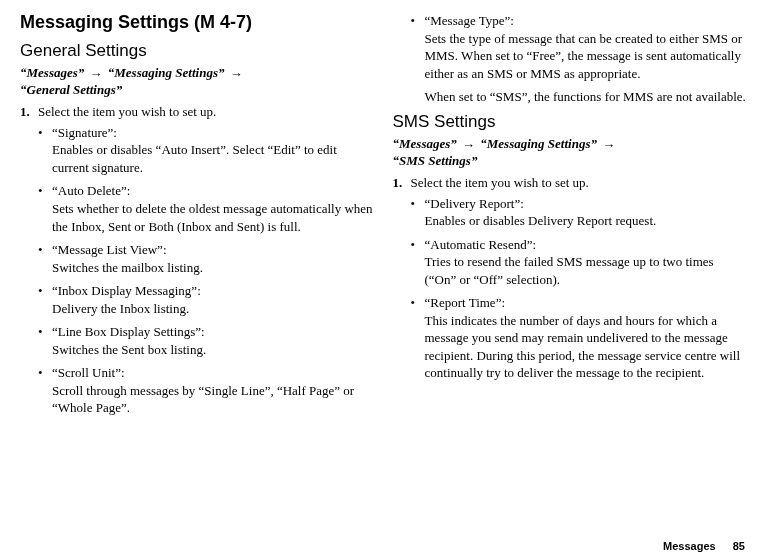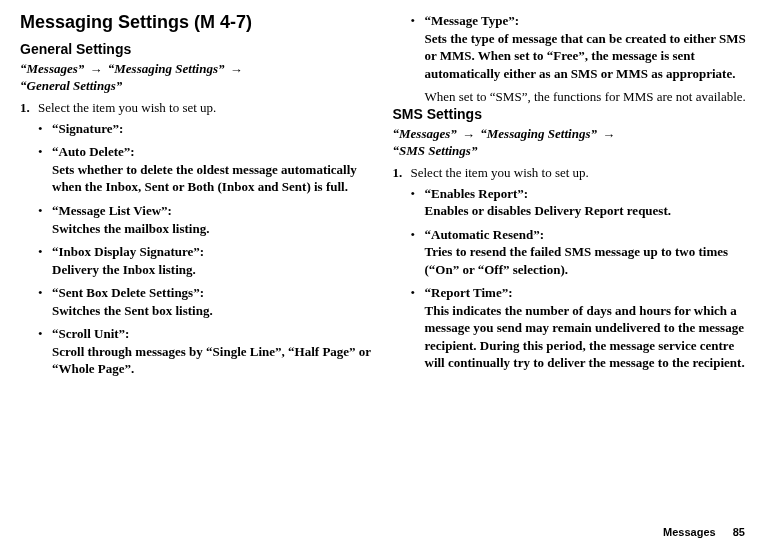--- a/index.html
+++ b/index.html
@@ -26,22 +26,22 @@
       min-width: 0;
     }
     h1 {
       font-family: Arial, Helvetica, sans-serif;
       font-weight: bold;
       font-size: 18px;
       margin-bottom: 8px;
     }
     h2 {
       font-family: Arial, Helvetica, sans-serif;
-      font-weight: bold;
-      font-size: 14px;
+      font-weight: normal;
+      font-size: 17px;
       margin-bottom: 4px;
     }
     .nav-path {
       font-style: italic;
       font-weight: bold;
       font-family: "Times New Roman", Times, serif;
       margin-bottom: 5px;
       line-height: 1.3;
     }
     .arrow {
@@ -63,30 +63,30 @@
     .bullet-item {
       display: flex;
       margin-bottom: 6px;
       line-height: 1.35;
     }
     .bullet-dot {
       min-width: 14px;
     }
     .bullet-body {
       flex: 1;
-      font-weight: bold;
     }
     .continuation {
       margin-top: 4px;
       margin-left: 32px;
       line-height: 1.35;
+      margin-bottom: 6px;
     }
     .footer {
       position: absolute;
-      bottom: 14px;
+      bottom: 0;
       right: 22px;
       font-family: Arial, Helvetica, sans-serif;
       font-size: 11px;
       font-weight: bold;
       margin-left: 36px;
     }
     .footer-label {
       font-weight: bold;
       margin-right: 14px;
     }
@@ -107,47 +107,48 @@
     </div>
     <div class="step">
       <span class="step-num">1.</span>
       <span>Select the item you wish to set up.</span>
     </div>
     <div class="bullet-list">
       <div class="bullet-item">
         <span class="bullet-dot">•</span>
         <span class="bullet-body">
           <span>“Signature”:</span><br>
+          <span>Enables or disables “Auto Insert”. Select “Edit” to edit current signature.</span>
         </span>
       </div>
       <div class="bullet-item">
         <span class="bullet-dot">•</span>
         <span class="bullet-body">
           <span>“Auto Delete”:</span><br>
           <span>Sets whether to delete the oldest message automatically when the Inbox, Sent or Both (Inbox and Sent) is full.</span>
         </span>
       </div>
       <div class="bullet-item">
         <span class="bullet-dot">•</span>
         <span class="bullet-body">
           <span>“Message List View”:</span><br>
           <span>Switches the mailbox listing.</span>
         </span>
       </div>
       <div class="bullet-item">
         <span class="bullet-dot">•</span>
         <span class="bullet-body">
-          <span>“Inbox Display Signature”:</span><br>
+          <span>“Inbox Display Messaging”:</span><br>
           <span>Delivery the Inbox listing.</span>
         </span>
       </div>
       <div class="bullet-item">
         <span class="bullet-dot">•</span>
         <span class="bullet-body">
-          <span>“Sent Box Delete Settings”:</span><br>
+          <span>“Line Box Display Settings”:</span><br>
           <span>Switches the Sent box listing.</span>
         </span>
       </div>
       <div class="bullet-item">
         <span class="bullet-dot">•</span>
         <span class="bullet-body">
           <span>“Scroll Unit”:</span><br>
           <span>Scroll through messages by “Single Line”, “Half Page” or “Whole Page”.</span>
         </span>
       </div>
@@ -175,21 +176,21 @@
       <span>“SMS Settings”</span>
     </div>
     <div class="step">
       <span class="step-num">1.</span>
       <span>Select the item you wish to set up.</span>
     </div>
     <div class="bullet-list">
       <div class="bullet-item">
         <span class="bullet-dot">•</span>
         <span class="bullet-body">
-          <span>“Enables Report”:</span><br>
+          <span>“Delivery Report”:</span><br>
           <span>Enables or disables Delivery Report request.</span>
         </span>
       </div>
       <div class="bullet-item">
         <span class="bullet-dot">•</span>
         <span class="bullet-body">
           <span>“Automatic Resend”:</span><br>
           <span>Tries to resend the failed SMS message up to two times (“On” or “Off” selection).</span>
         </span>
       </div>

